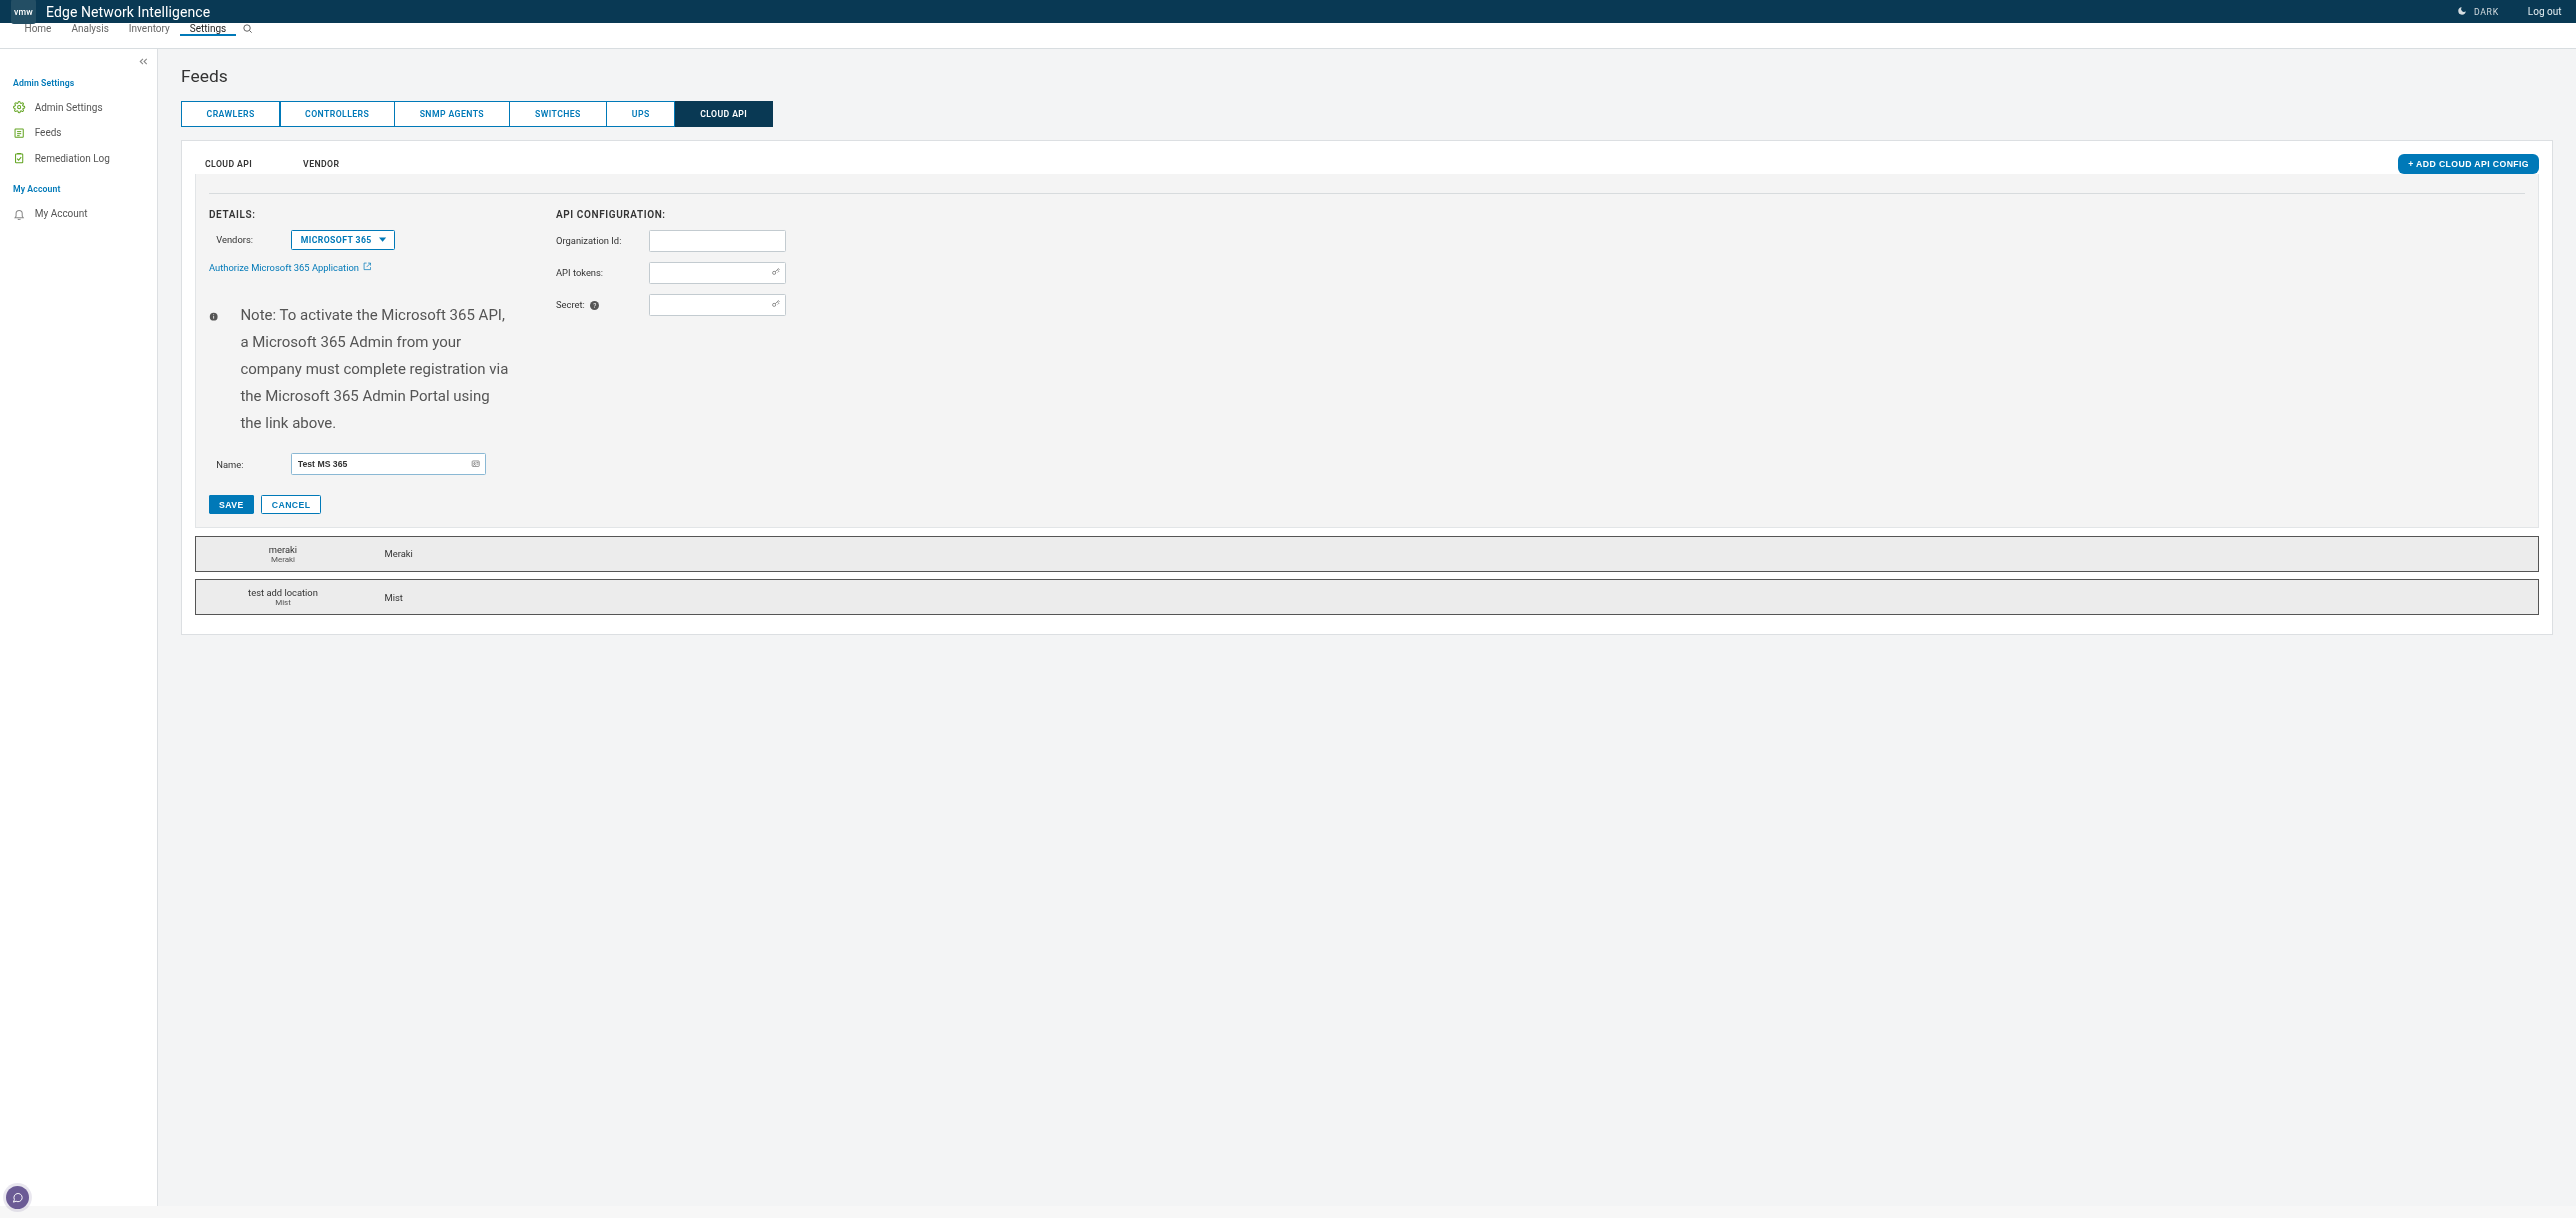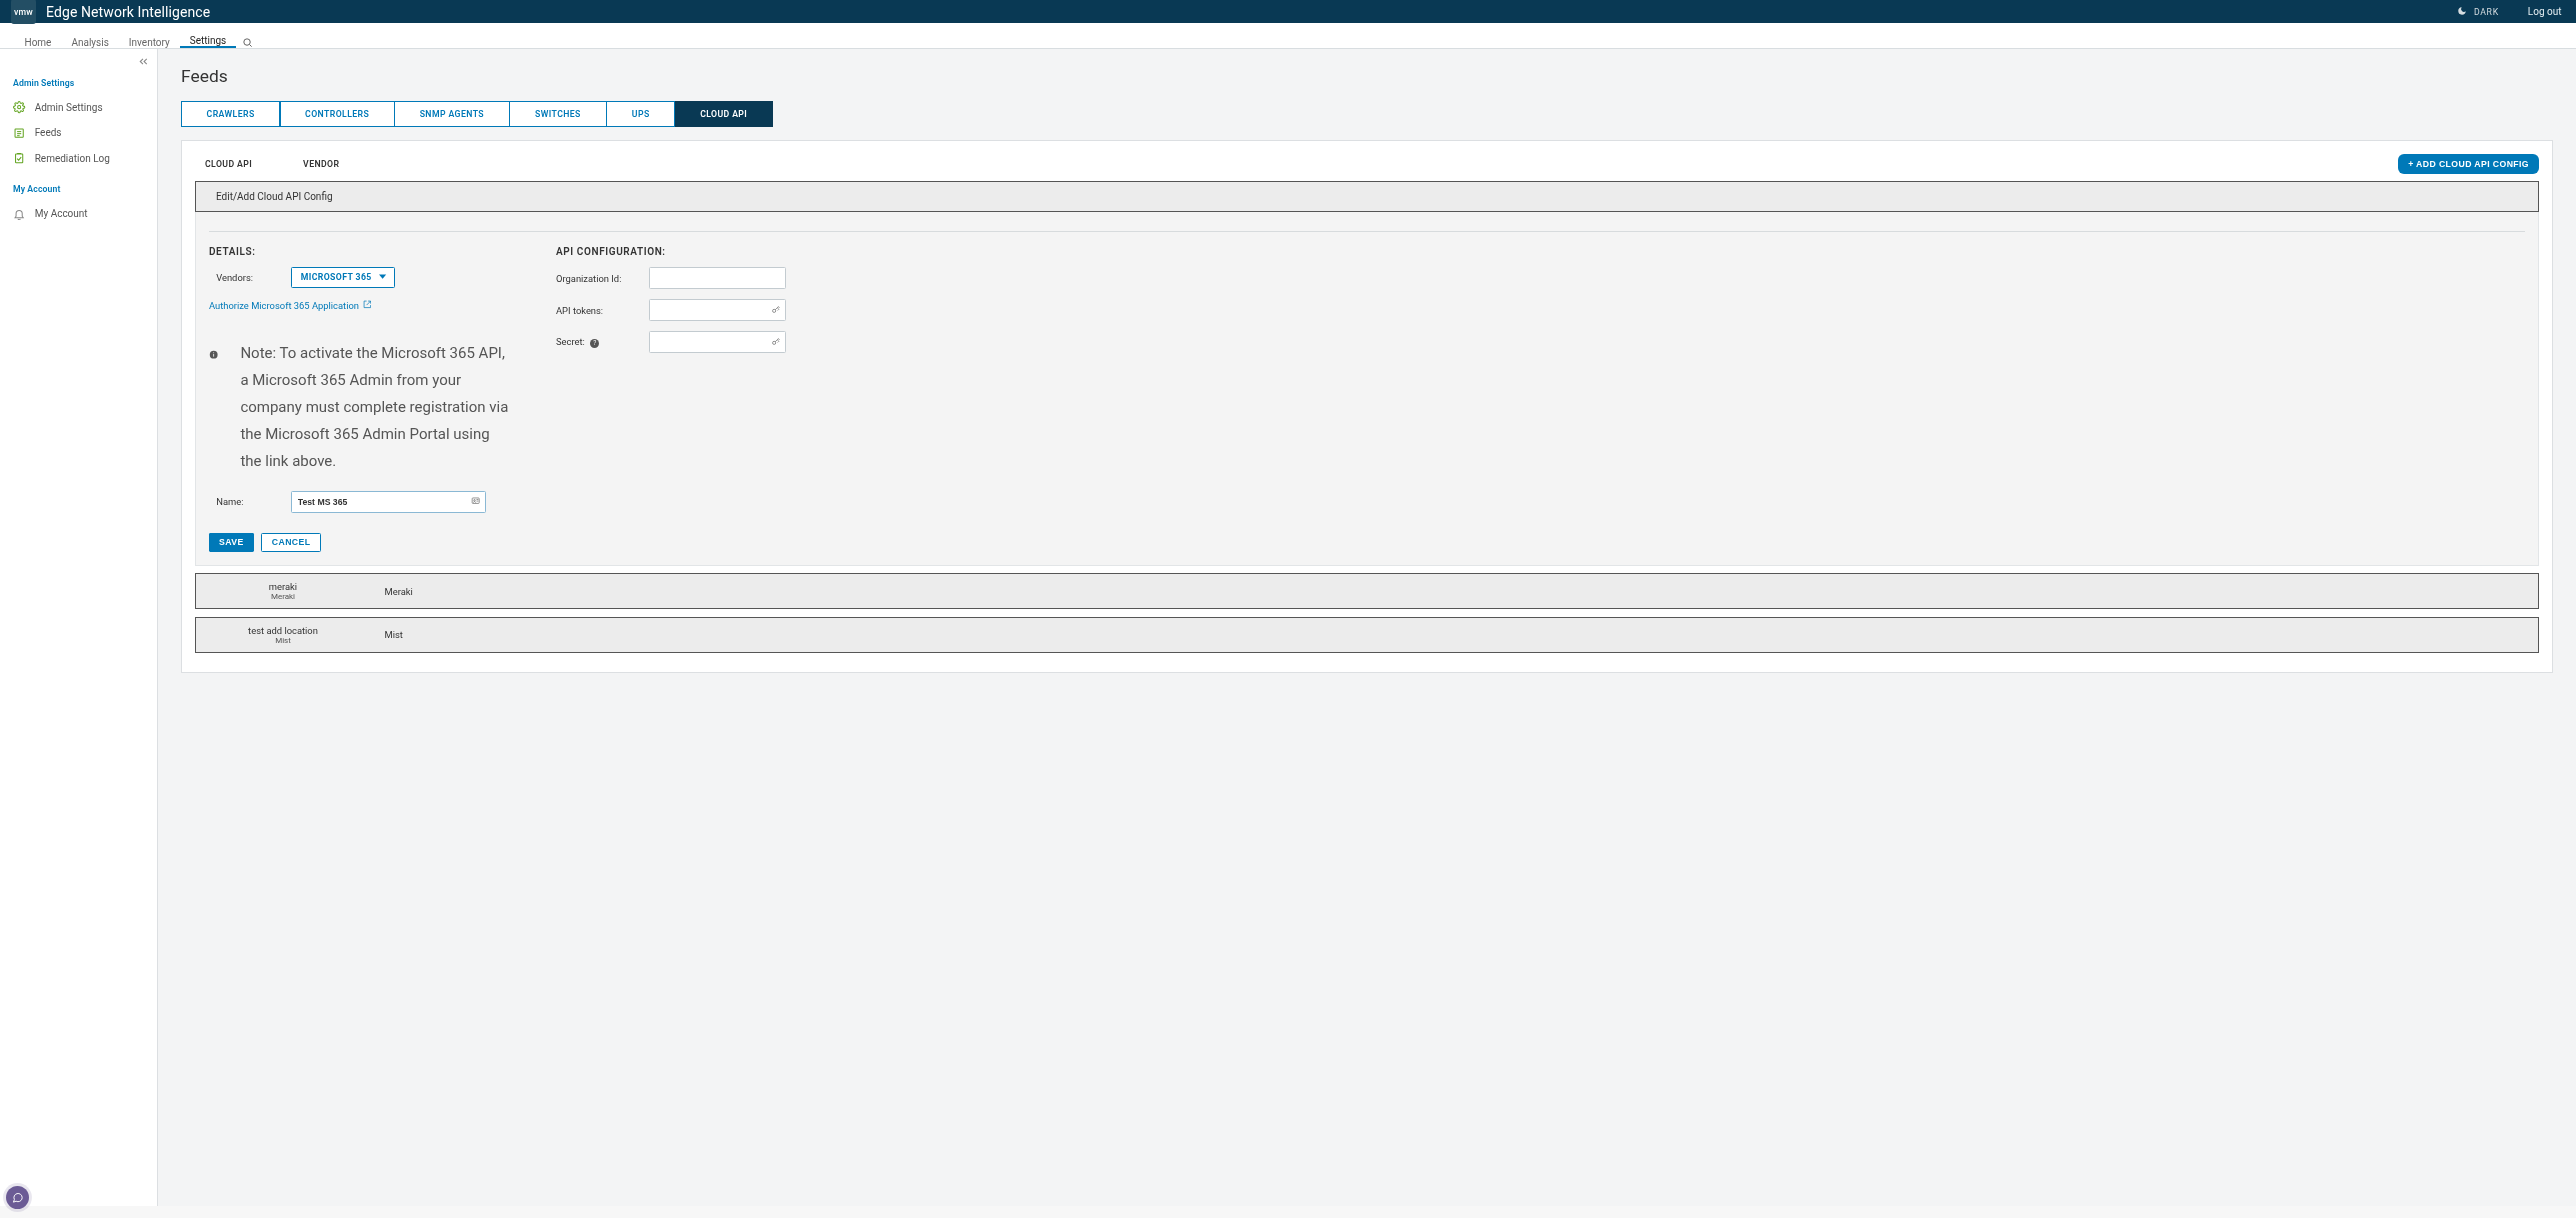--- a/index.html
+++ b/index.html
@@ -27,21 +27,21 @@
   .header-dark { display: flex; align-items: center; gap: 6.5px; margin-right: 29px; cursor: pointer; font-size: 8.7px; letter-spacing: 0.7px; color: #d5dce0;}
   .header-dark svg { width: 10px; height: 10px; }
   .header-logout { font-size: 10px; cursor: pointer; color: #e5eef2; }
 
   
   .topnav {
     background: #fff;
     border-bottom: 0.7px solid #d8dde0;
     height: 26px;
     display: flex;
-    align-items: flex-end;
+    align-items: flex-start;
     padding: 0 14.5px;
   }
   .topnav-item {
     padding: 0 10px;
     display: flex; align-items: center;
     font-size: 10px; color: #666;
     cursor: pointer;
   }
   .topnav-item.active {
     color: #222;
@@ -252,21 +252,20 @@
     </div>
 
     <div class="panel">
       <div class="subhead-row">
         <div class="subhead">CLOUD API</div>
         <div class="subhead">VENDOR</div>
         <div class="spacer"></div>
         <button class="add-btn">+ ADD CLOUD API CONFIG</button>
       </div>
 
-      <div class="config-band">Edit/Add Cloud API Config</div>
 
       <div class="form-area">
         <hr class="hr-top">
         <div class="cols">
 
           <div class="col col-l">
             <div class="sect-title">DETAILS:</div>
             <div class="frow">
               <div class="flabel" style="padding-left:7.2px">Vendors:</div>
               <div class="select-pill">

